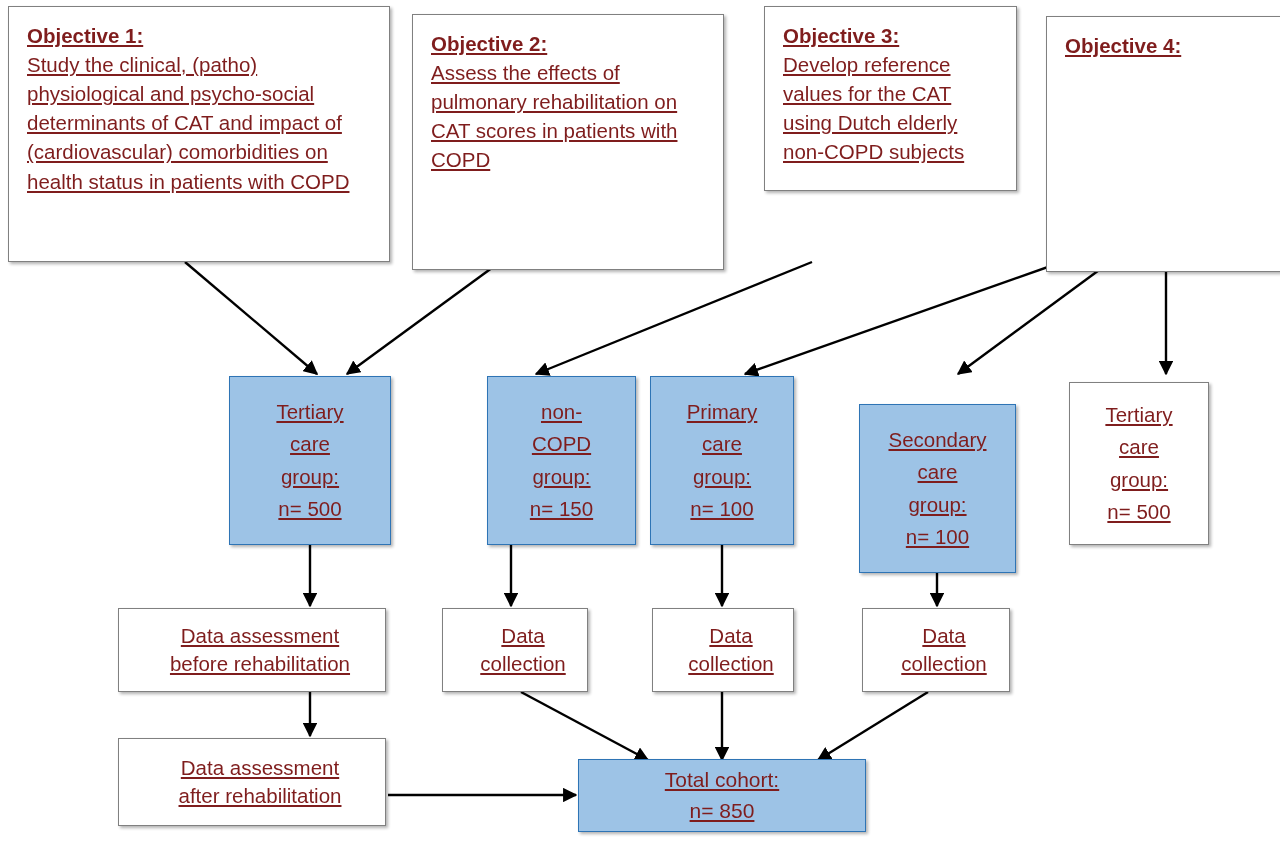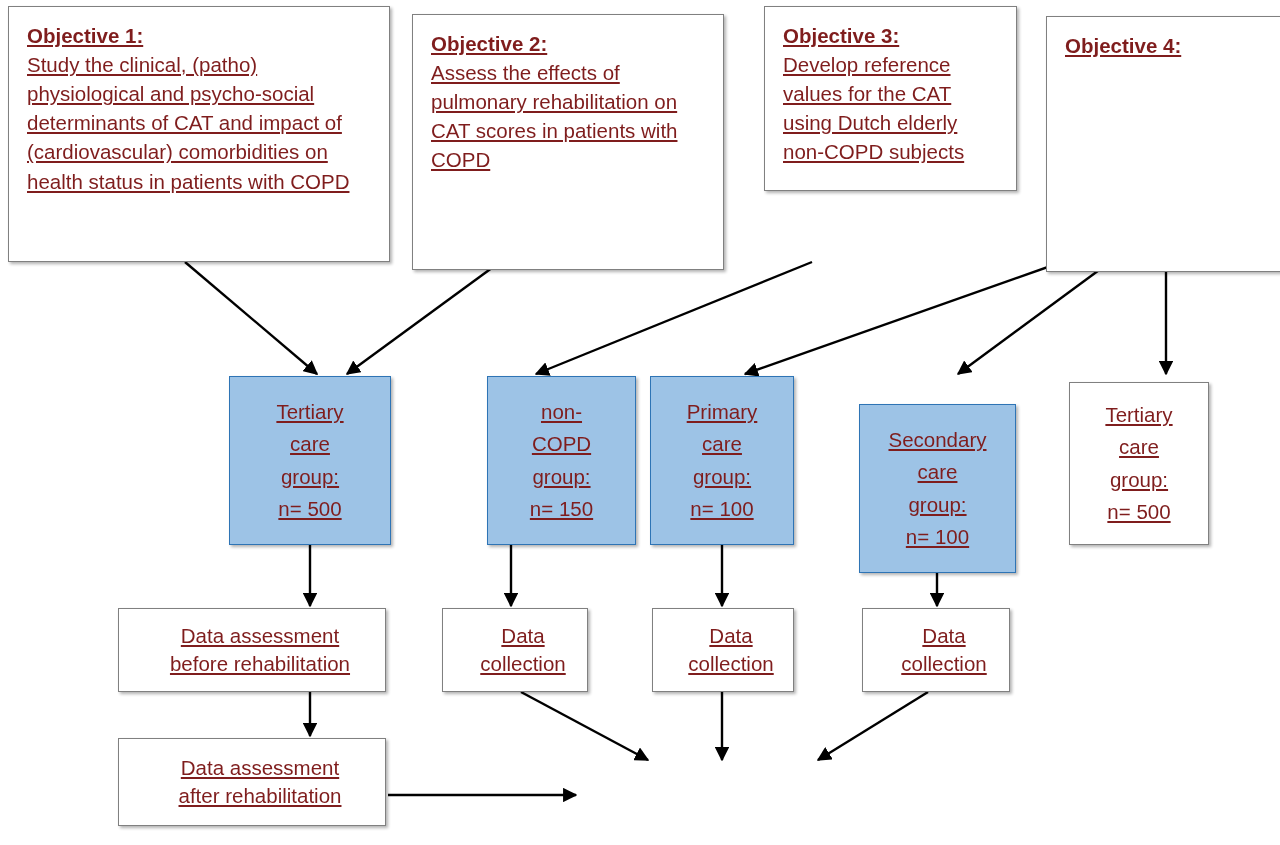--- a/index.html
+++ b/index.html
@@ -193,14 +193,18 @@
   <div class="node collect-box" style="left:652px; top:608px; width:142px; height:84px;">
     <span class="line">Data</span>
     <span class="line">collection</span>
   </div>
 
   <div class="node collect-box" style="left:862px; top:608px; width:148px; height:84px;">
     <span class="line">Data</span>
     <span class="line">collection</span>
   </div>
 
+  <div class="node blue centered total-box" style="left:578px; top:759px; width:288px; height:73px;">
+    <span class="line">Total cohort:</span>
+    <span class="line">n= 850</span>
+  </div>
 
 </div>
 
 </body></html>

